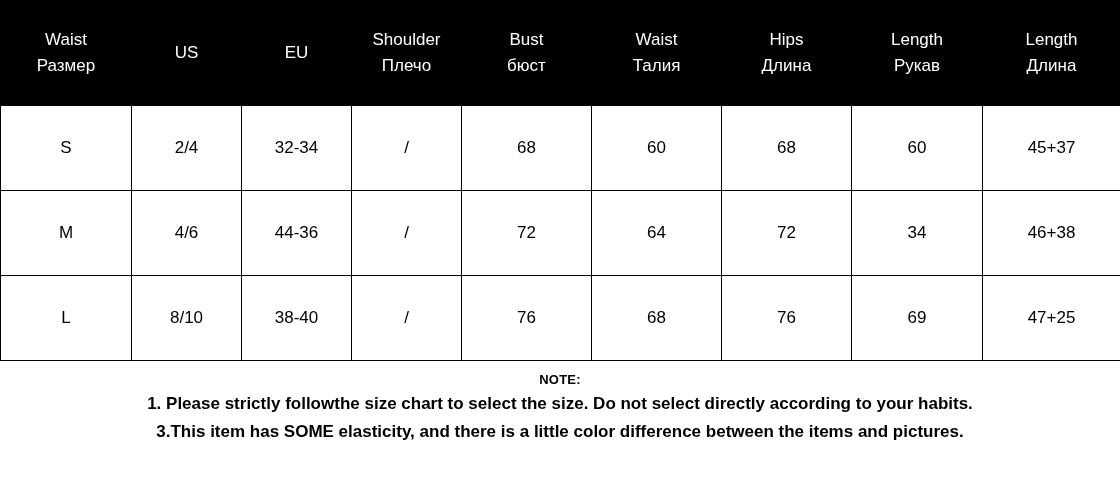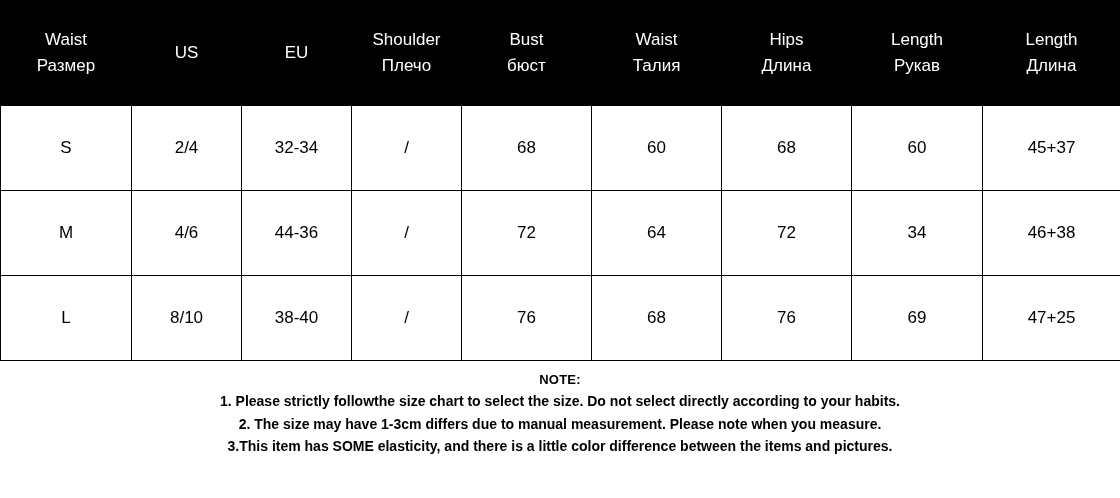--- a/index.html
+++ b/index.html
@@ -66,21 +66,21 @@
     font-size: 13.5px;
     font-weight: bold;
     line-height: 1.62;
     padding-top: 8px;
   }
   .notes .note-head {
     font-size: 13px;
     letter-spacing: 0.2px;
   }
   .notes .note-line {
-    font-size: 14px;
+    font-size: 17px;
   }
   
   col.c0 { width: 131px; }
   col.c1 { width: 110px; }
   col.c2 { width: 110px; }
   col.c3 { width: 110px; }
   col.c4 { width: 130px; }
   col.c5 { width: 130px; }
   col.c6 { width: 130px; }
   col.c7 { width: 131px; }
@@ -177,17 +177,16 @@
         <td>76</td>
         <td>69</td>
         <td>47+25</td>
       </tr>
     </tbody>
   </table>
 
   <div class="notes">
     <div class="note-head">NOTE:</div>
     <div class="note-line">1. Please strictly followthe size chart  to select the size. Do not select directly according to your habits.</div>
-    <div class="note-line">2. The size may have 1-3cm differs due to manual measurement. Please note when you measure.</div>
     <div class="note-line">3.This item has SOME elasticity, and there is a little color difference between the items and pictures.</div>
   </div>
 
 </div>
 
 </body></html>

